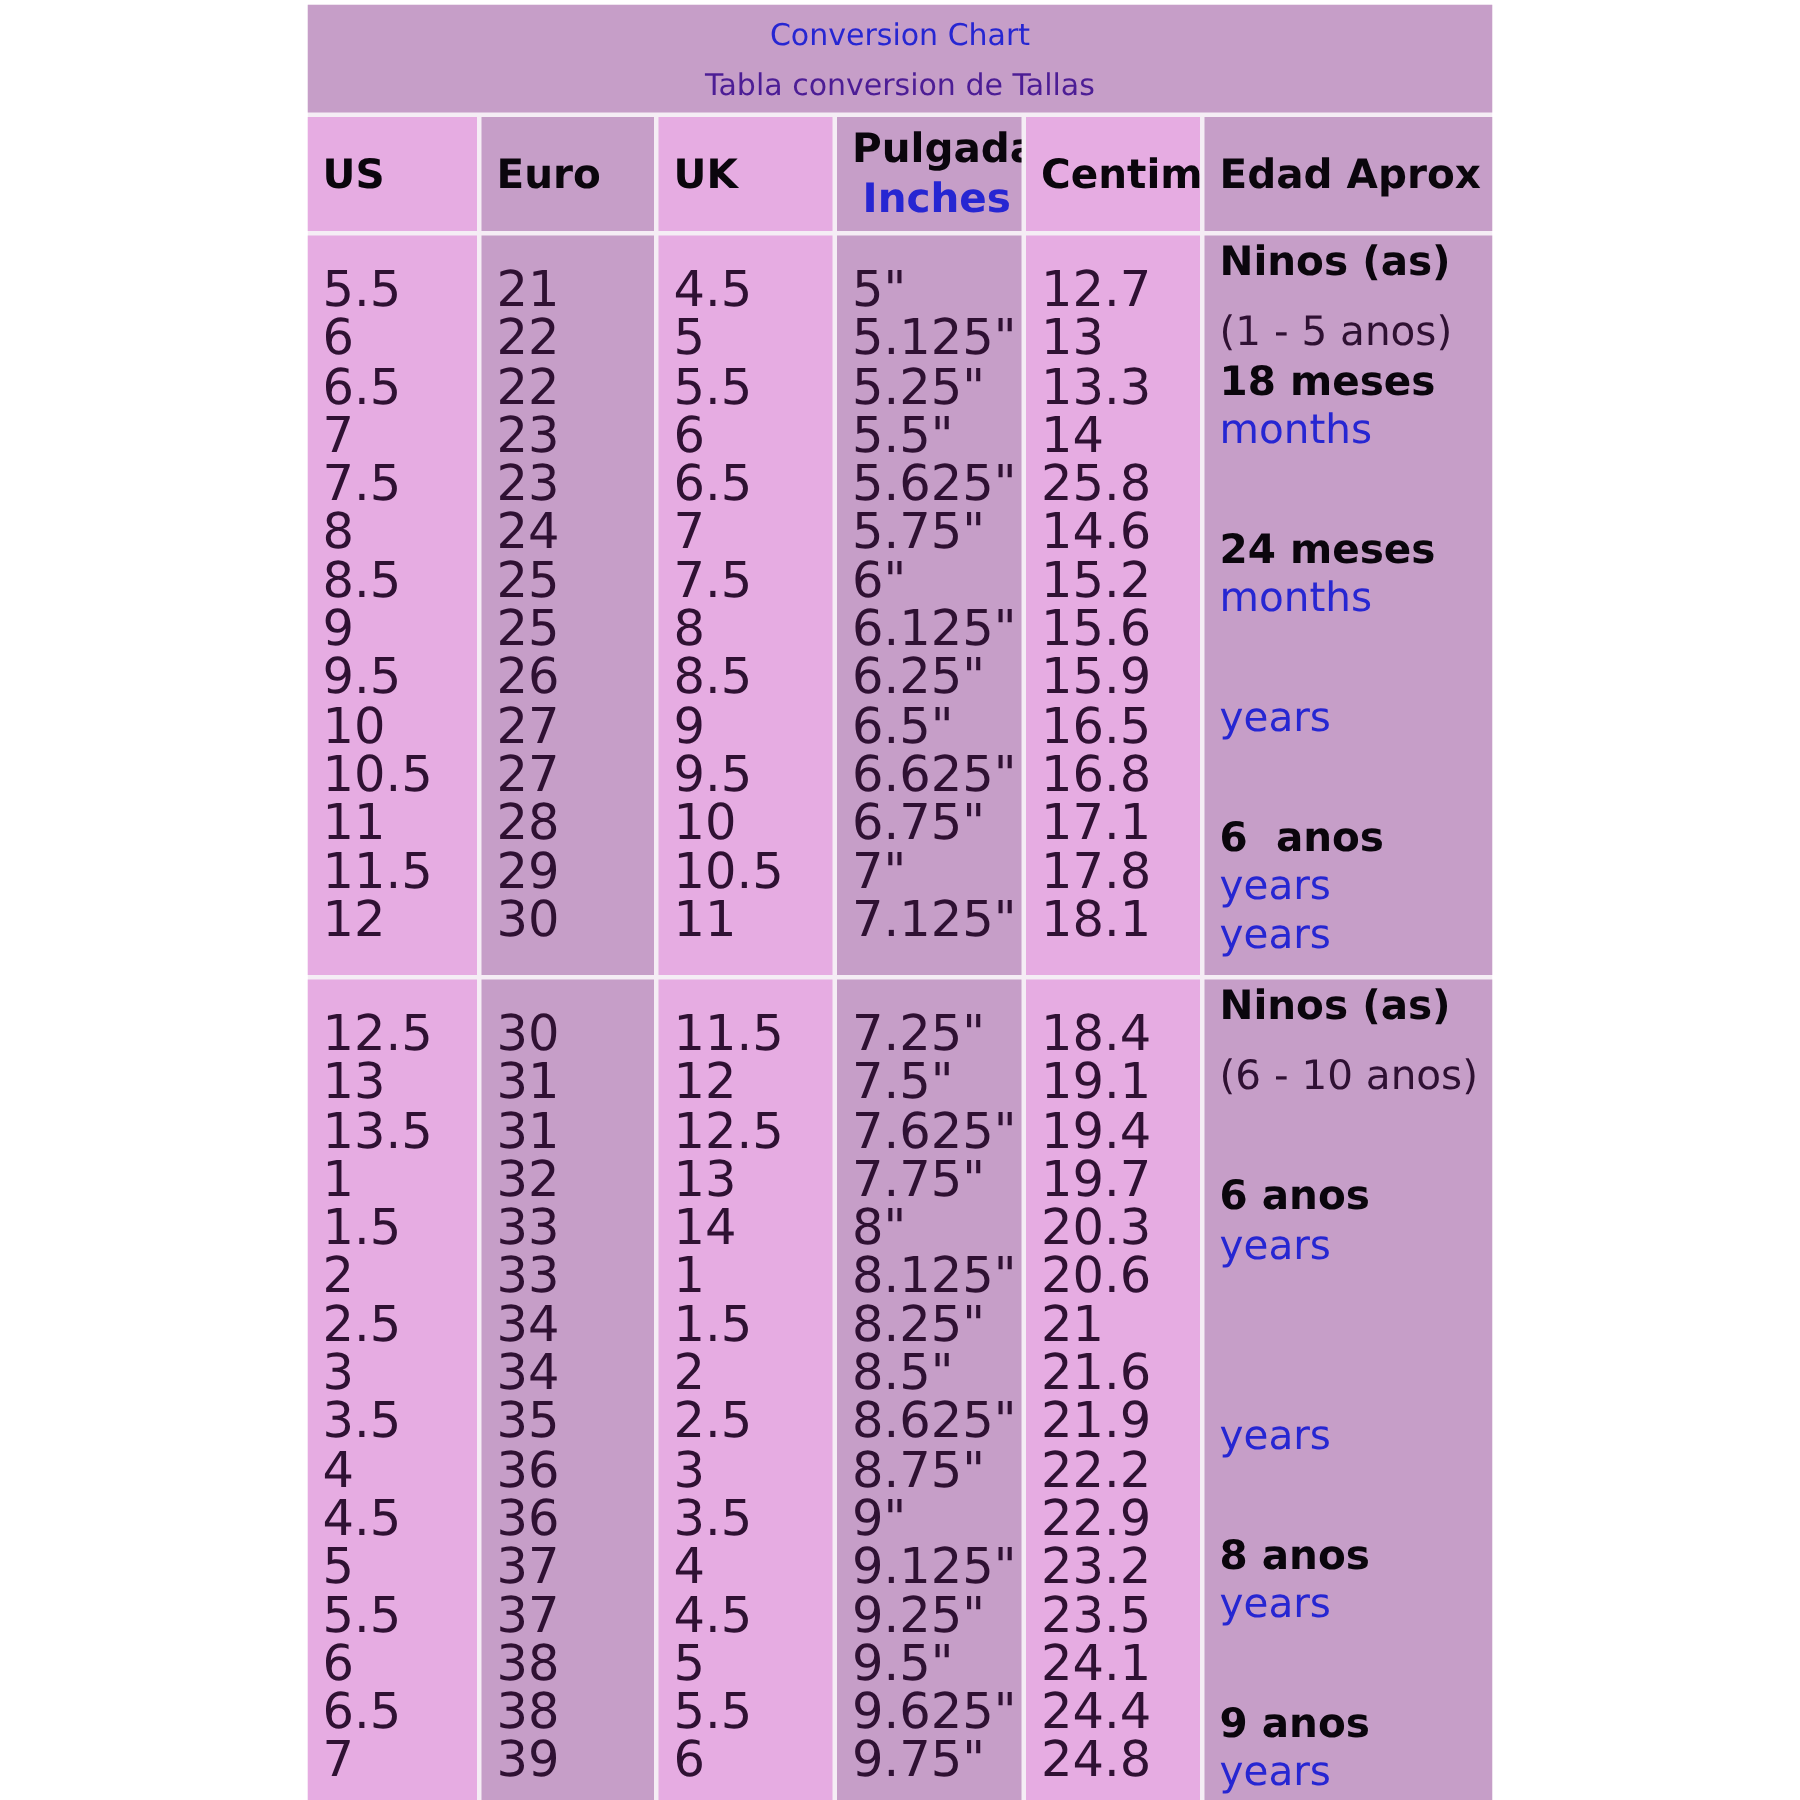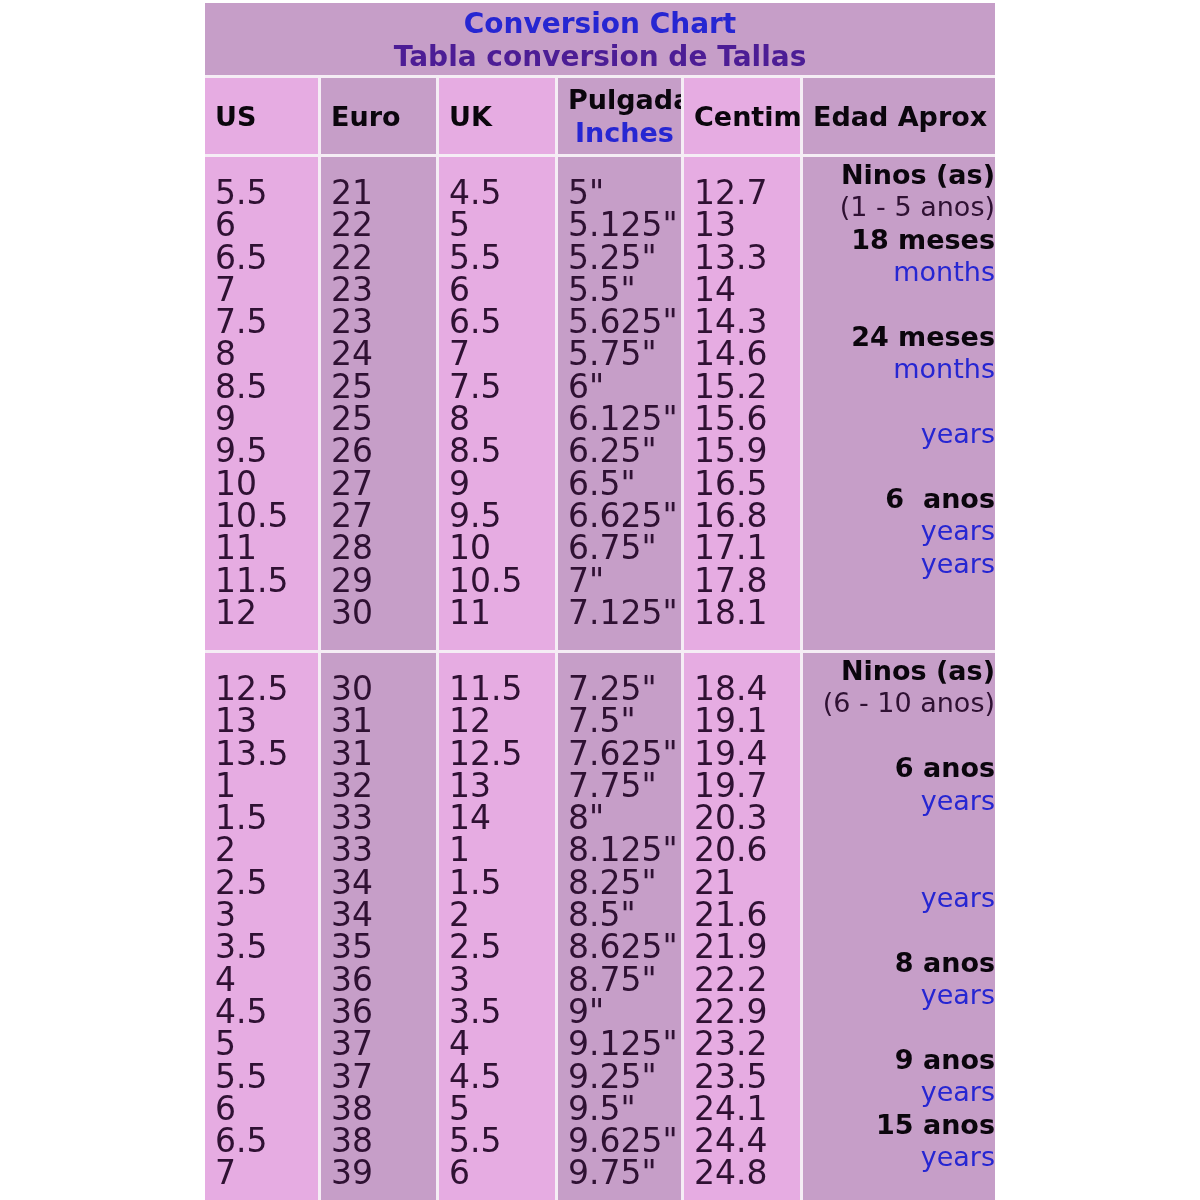--- a/index.html
+++ b/index.html
@@ -7,34 +7,34 @@
         font-family:"DejaVu Sans","Liberation Sans",sans-serif;}
   .chart{position:absolute;left:205px;top:3px;width:790px;height:1197px;overflow:hidden;}
   .grid{display:grid;
         grid-template-columns:113px 115px 116px 123px 116px 192px;
         grid-template-rows:72px 76px 493px 620px;
         gap:3px;width:790px;background:var(--sep,#f5edf5);}
   .cell{overflow:hidden;}
   .light{background:var(--light,#e6ace2);}
   .med{background:var(--med,#c69ec8);}
   .title-band{grid-column:1 / -1;background:var(--med,#c69ec8);
-        text-align:center;padding-top:4px;font-size:28px;font-weight:bold;line-height:33px;}
+        text-align:center;padding-top:4px;font-size:20px;font-weight:normal;line-height:33px;}
   .t-blue{color:var(--blue,#2626d2);}
   .t-black{color:#4c1d95;}
   .header-cell{display:flex;flex-direction:column;justify-content:center;
         padding-left:10px;font-size:27px;font-weight:bold;line-height:33px;
         color:var(--black,#0b060d);white-space:pre;}
   .hl2{color:var(--blue,#2626d2);text-align:center;}
   .num-cell{padding:20px 0 0 10px;font-size:33px;line-height:32.3px;
         color:var(--dark,#2f1133);}
   .vline{white-space:pre;}
   .edad-cell{padding:2px 0 0 10px;font-size:27px;line-height:32.4px;}
-  .eline{white-space:pre;text-align:right;}
+  .eline{white-space:pre;}
   .edad-bold{font-weight:bold;color:var(--black,#0b060d);}
-  .edad-plain{color:var(--dark,#2f1133);}
+  .edad-plain{color:var(--dark,#2f1133);margin-top:15px;}
   .edad-blue{color:var(--blue,#2626d2);}
 </style>
 </head>
 <body>
 
 <div class="page">
   <div class="chart">
     <div class="grid" id="grid">
       <div class="cell title-band">
         <div class="t-blue">Conversion Chart</div>
@@ -109,21 +109,21 @@
           <div class="vline">6.625"</div>
           <div class="vline">6.75"</div>
           <div class="vline">7"</div>
           <div class="vline">7.125"</div>
         </div>
         <div class="cell light num-cell">
           <div class="vline">12.7</div>
           <div class="vline">13</div>
           <div class="vline">13.3</div>
           <div class="vline">14</div>
-          <div class="vline">14.3</div>
+          <div class="vline">25.8</div>
           <div class="vline">14.6</div>
           <div class="vline">15.2</div>
           <div class="vline">15.6</div>
           <div class="vline">15.9</div>
           <div class="vline">16.5</div>
           <div class="vline">16.8</div>
           <div class="vline">17.1</div>
           <div class="vline">17.8</div>
           <div class="vline">18.1</div>
         </div>

